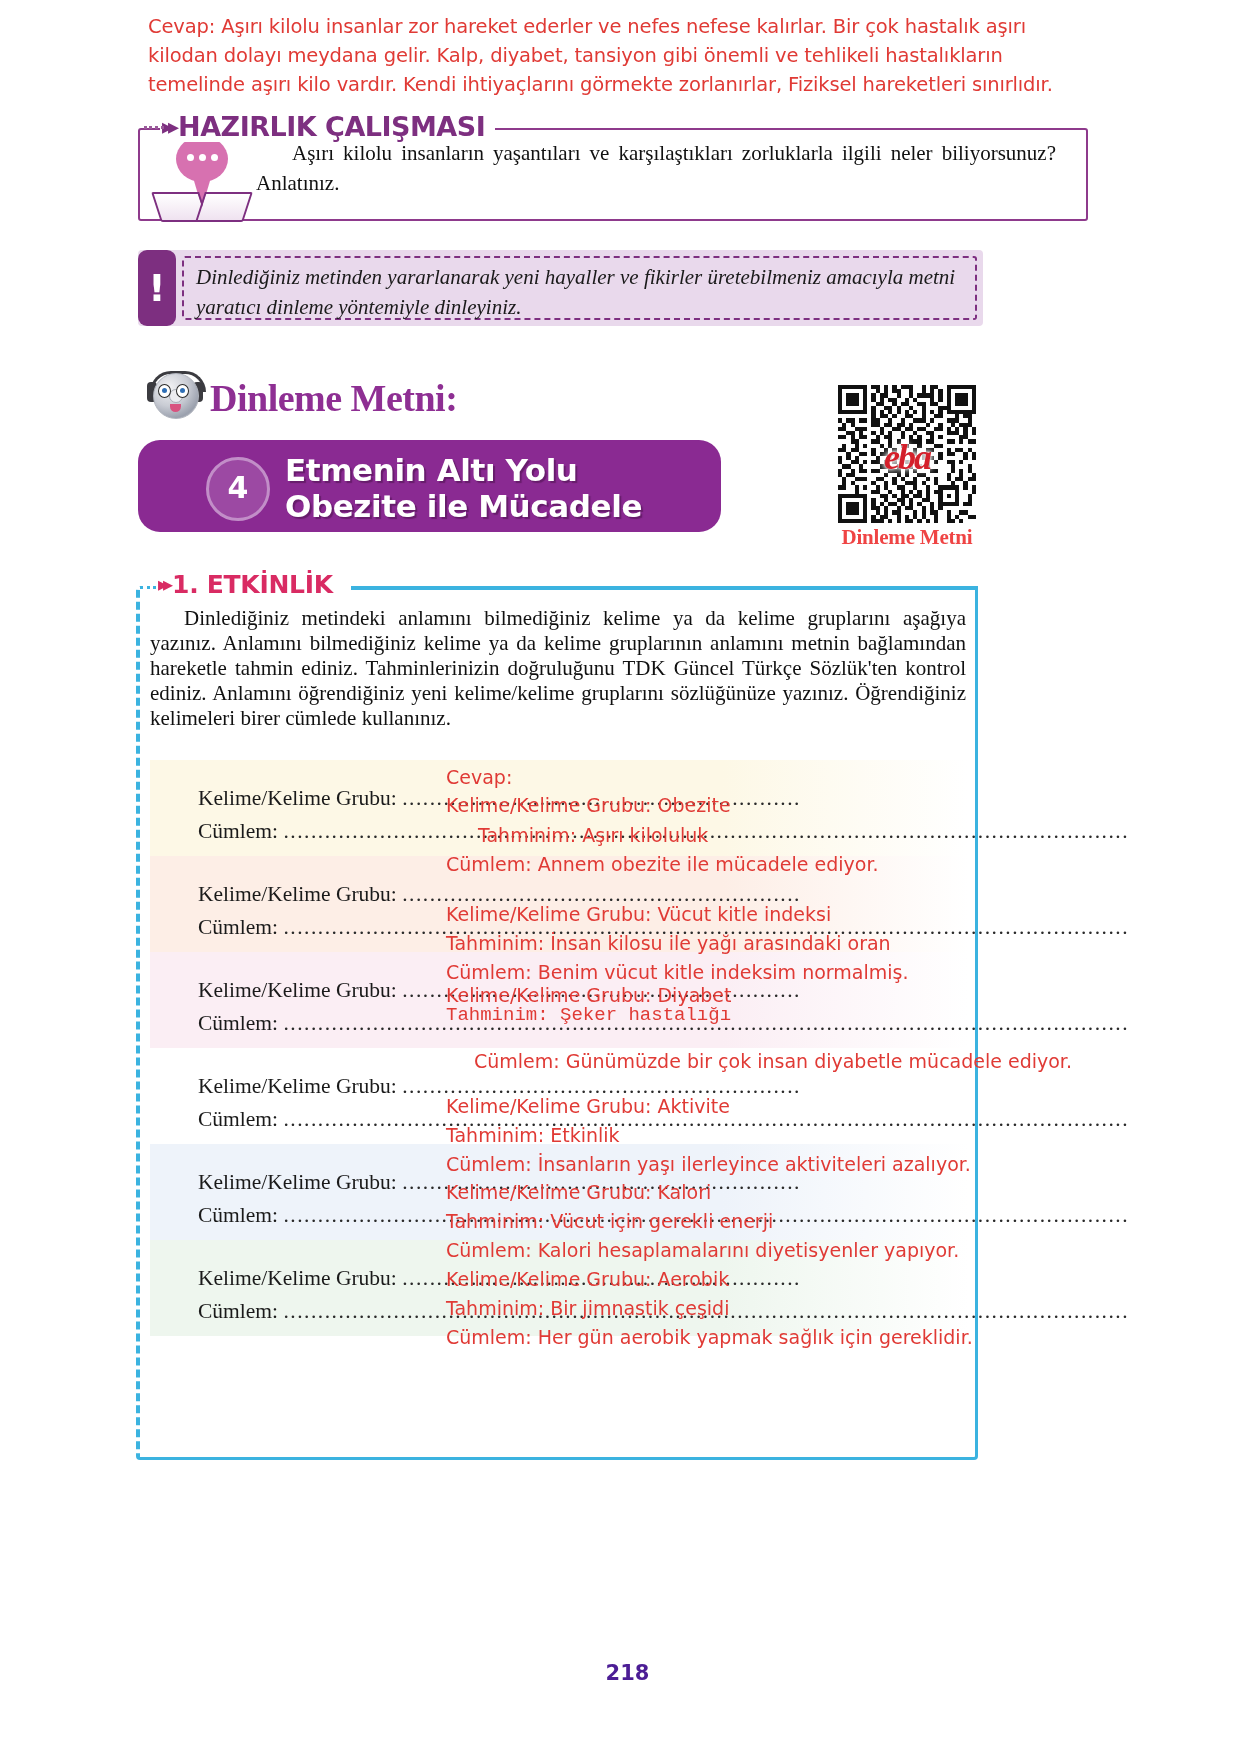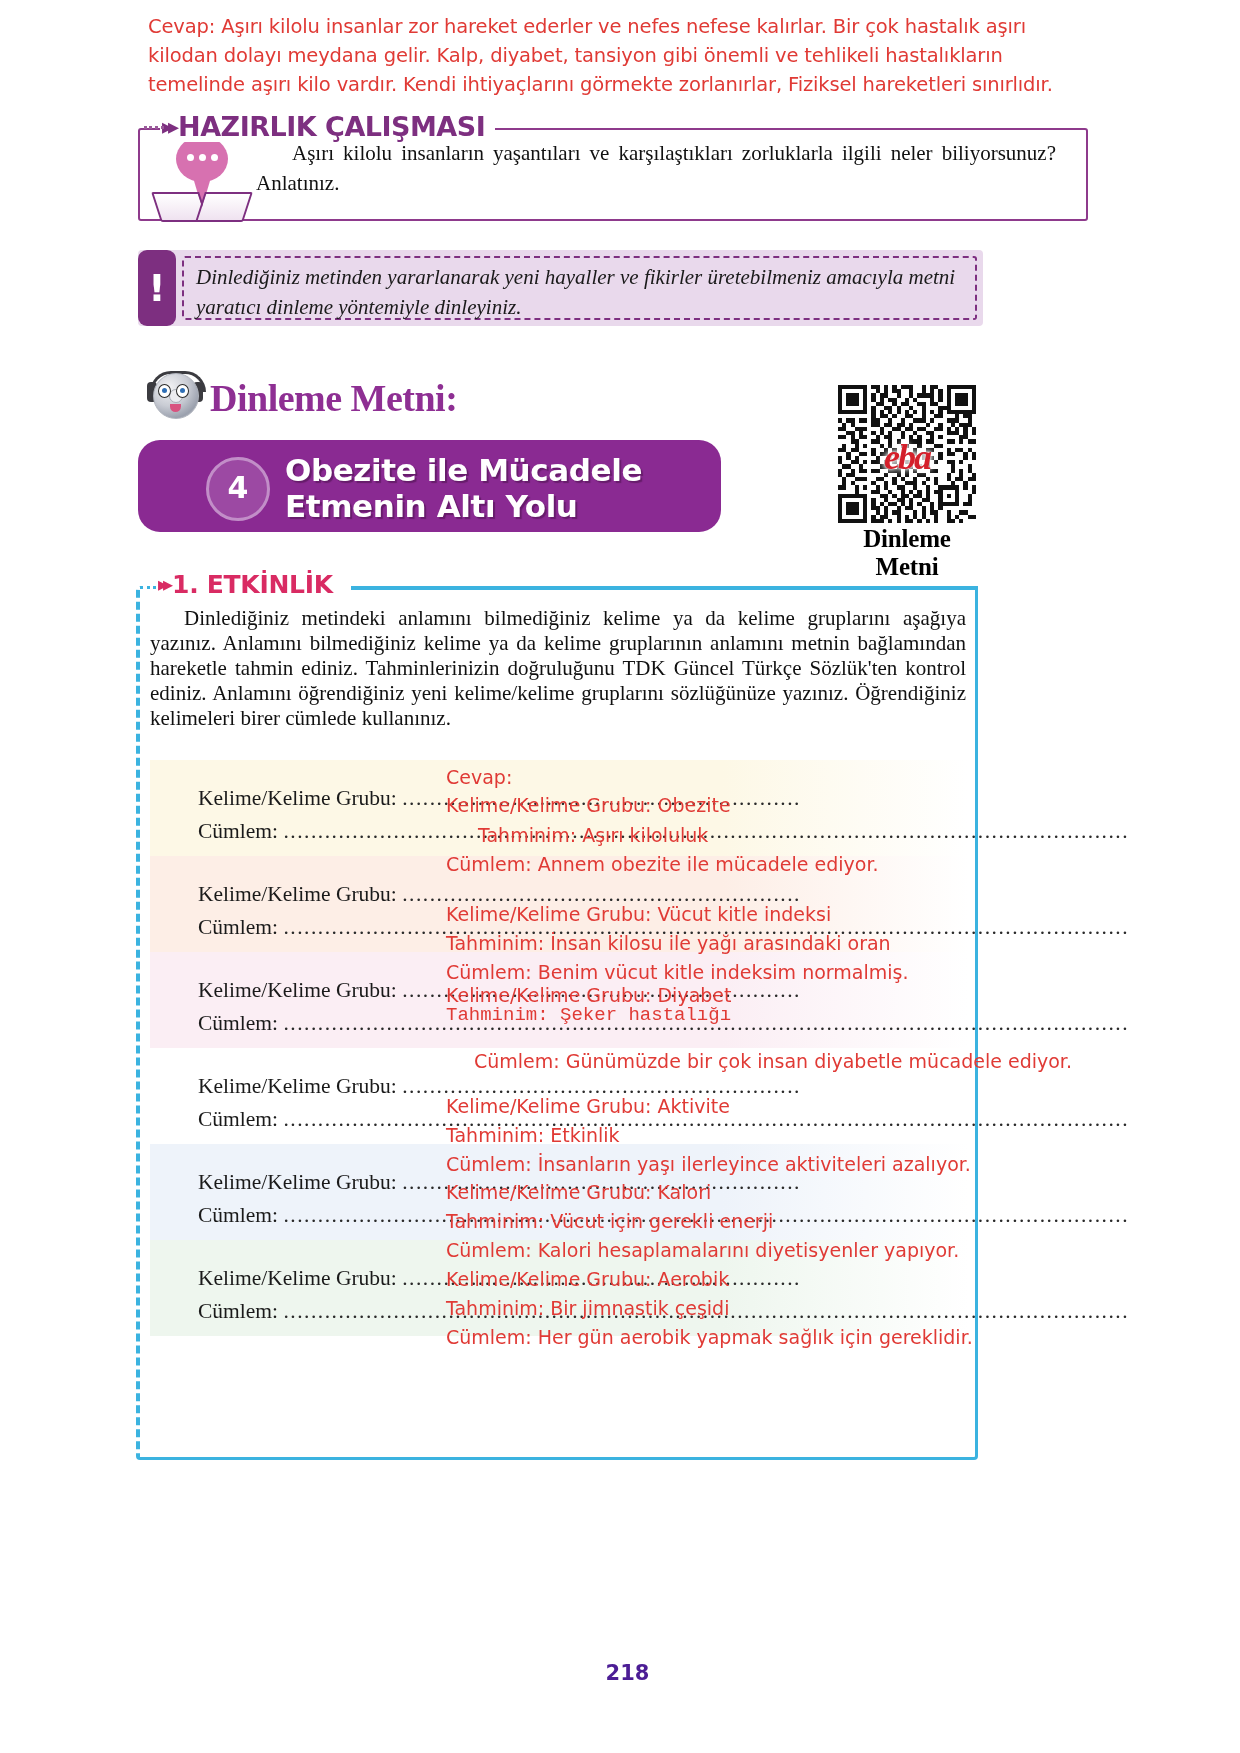--- a/index.html
+++ b/index.html
@@ -329,22 +329,22 @@
   }
   .qr-canvas {
     width: 138px;
     height: 138px;
     position: relative;
     background: #ffffff;
   }
   .qr-label {
     font-family: "Liberation Serif", serif;
     font-weight: bold;
-    font-size: 25px;
-    color: #000000;
+    font-size: 21px;
+    color: #ef4444;
     margin-top: 2px;
     letter-spacing: -0.2px;
   }
   .eba-logo {
     position: absolute;
     left: 50%;
     top: 52%;
     transform: translate(-50%,-50%);
     color: #d4202b;
     font-family: "Liberation Serif", serif;
@@ -542,22 +542,22 @@
           <i></i>
         </div>
       <div class="cd-mouth"></div>
     </div>
     <div class="dinleme-title">Dinleme Metni:</div>
   </div>
 
   <div class="pill">
     <div class="pill-number">4</div>
     <div class="pill-text">
+      <div>Etmenin Altı Yolu</div>
       <div>Obezite ile Mücadele</div>
-      <div>Etmenin Altı Yolu</div>
     </div>
   </div>
 
   <div class="qr-wrap">
     <div class="qr-canvas">
       <svg viewBox="0 0 33 33" width="138" height="138" shape-rendering="crispEdges">
         <rect width="33" height="33" fill="#ffffff"></rect>
         <g fill="#111111">
 
           <rect x="0" y="0" width="7" height="1"></rect>

